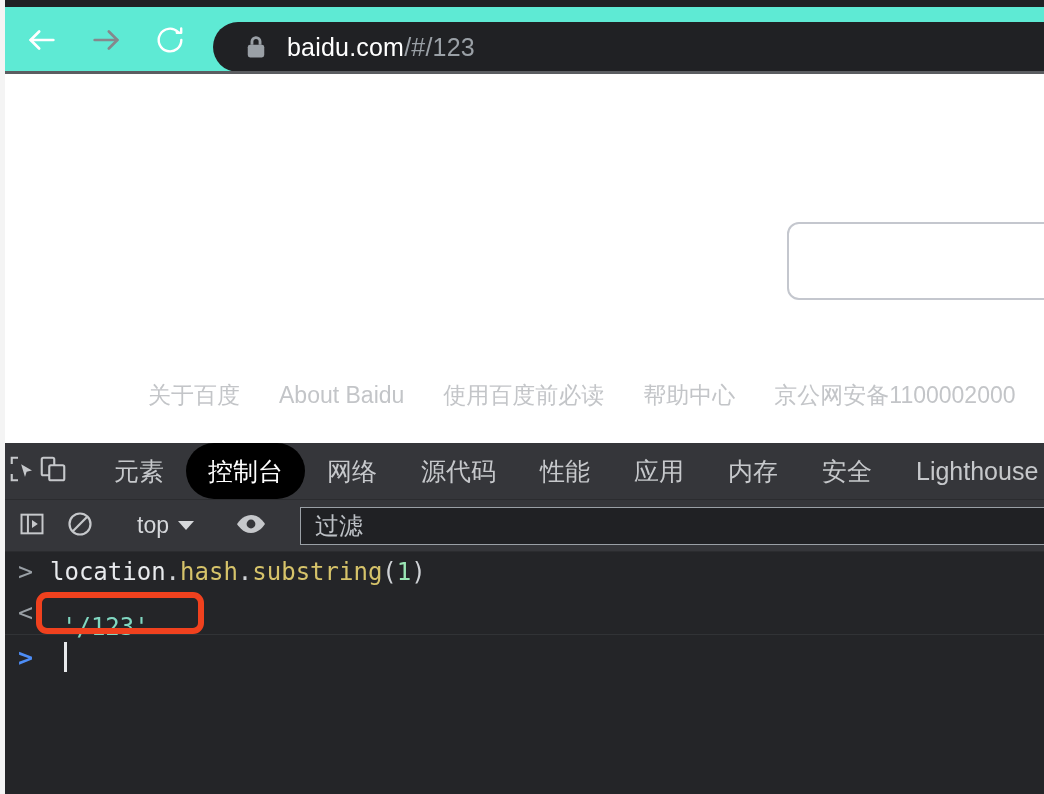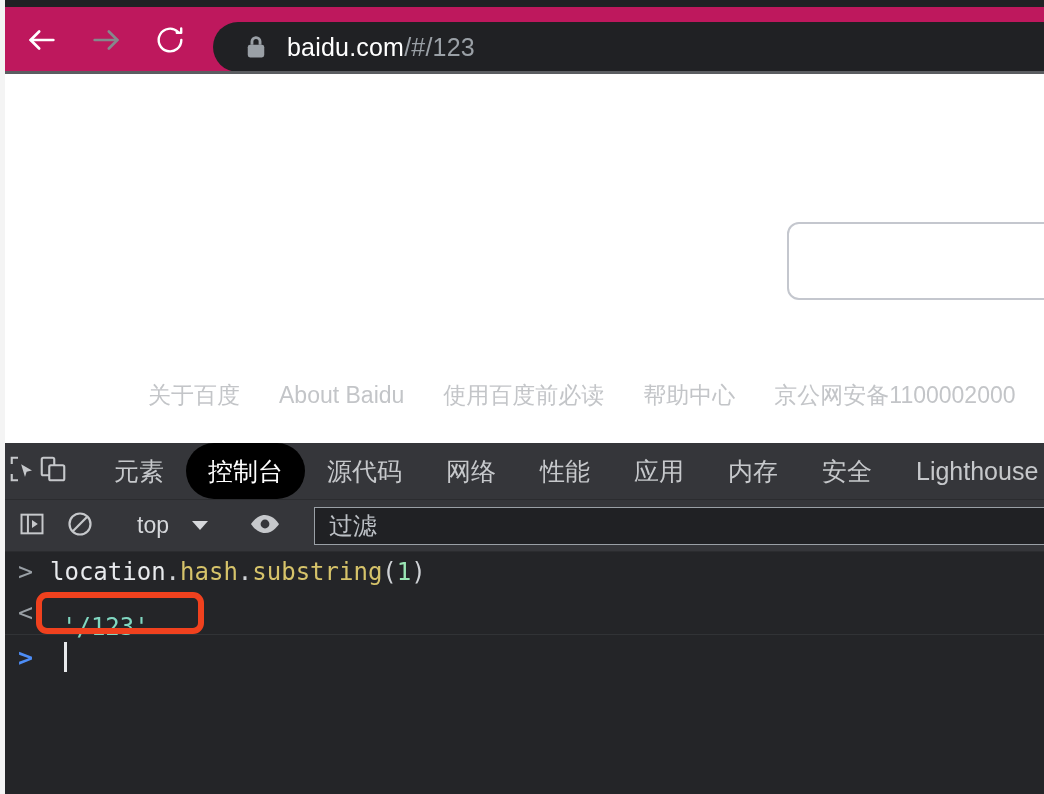--- a/index.html
+++ b/index.html
@@ -11,21 +11,21 @@
   }
   #root { position: relative; width: 1044px; height: 794px; overflow: hidden; }
 
   
   .tabstrip {
     position: absolute; left: 0; top: 0; width: 1044px; height: 7px;
     background: #202124;
   }
   .toolbar {
     position: absolute; left: 0; top: 7px; width: 1044px; height: 66px;
-    background: #be185d;
+    background: #5eead4;
     display: flex; align-items: center;
   }
   .toolbar-sep {
     position: absolute; left: 0; top: 71px; width: 1044px; height: 3px;
     background: #5b5d61;
   }
   .nav-btn {
     width: 56px; height: 56px;
     display: flex; align-items: center; justify-content: center;
     border-radius: 50%;
@@ -92,21 +92,21 @@
   .dt-tab.active {
     background: #000000; color: #ffffff; border-radius: 28px;
   }
   .dt-console-toolbar {
     position: relative; height: 52px; width: 100%;
     background: #35363a;
     display: flex; align-items: center;
     border-bottom: 1px solid #2b2c2f;
   }
   .ctx-select {
-    display: flex; align-items: center; gap: 23px;
+    display: flex; align-items: center; gap: 9px;
     color: #d6d8db; font-size: 23px; padding: 0 8px;
   }
   .caret-dn {
     width: 0; height: 0;
     border-left: 8px solid transparent; border-right: 8px solid transparent;
     border-top: 9px solid #d6d8db;
   }
   .filter-input {
     flex: 1; height: 38px; margin-right: -2px;
     background: #202124;
@@ -234,22 +234,22 @@
           <svg width="30" height="30" viewBox="0 0 24 24" fill="none" stroke="#c6c8cb" stroke-width="1.7">
             <rect x="3" y="3" width="10" height="14" rx="1.3"></rect>
             <rect x="9" y="9" width="12" height="12" rx="1.3" fill="#35363a"></rect>
           </svg>
         </span>
       </div>
       <div class="dt-divider"></div>
 
       <div class="dt-tab">元素</div>
       <div class="dt-tab active">控制台</div>
+      <div class="dt-tab">网络</div>
       <div class="dt-tab">源代码</div>
-      <div class="dt-tab">网络</div>
       <div class="dt-tab">性能</div>
       <div class="dt-tab">应用</div>
       <div class="dt-tab">内存</div>
       <div class="dt-tab">安全</div>
       <div class="dt-tab">Lighthouse</div>
     </div>
 
     <div class="dt-console-toolbar">
       <div class="dt-iconbtn" style="margin-left:8px;">
         <span>

